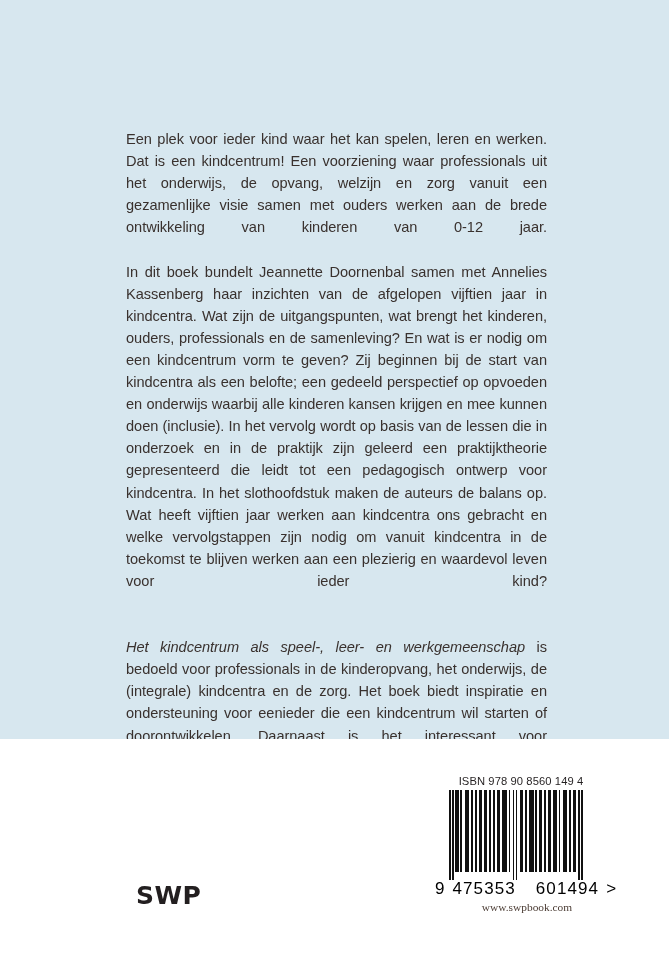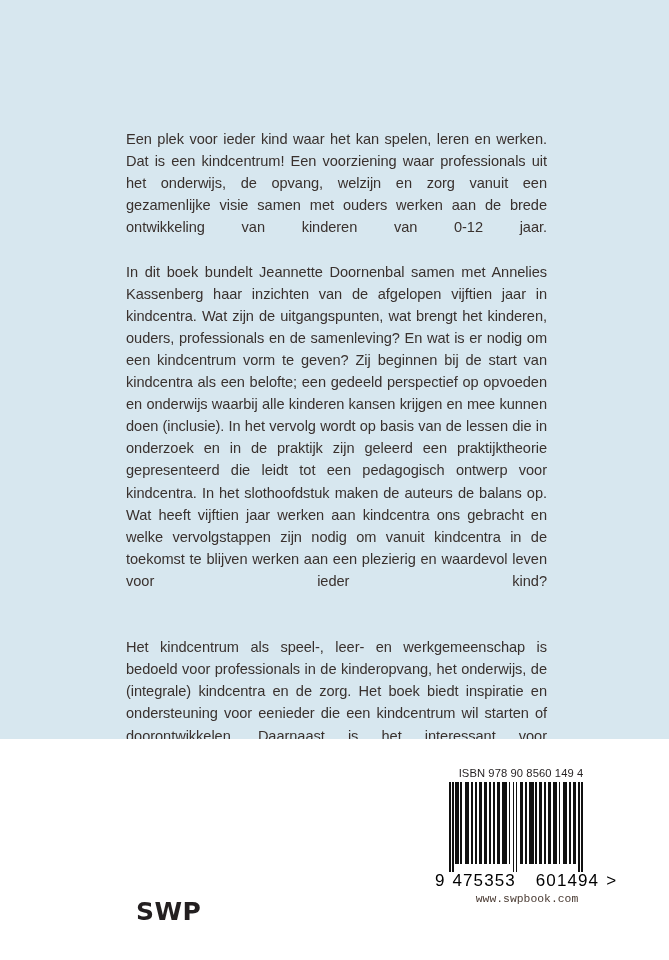--- a/index.html
+++ b/index.html
@@ -55,20 +55,21 @@
   }
 
   
   #blurb-text p::after {
     content: "";
     display: inline-block;
     width: 100%;
   }
 
   .book-title-italic {
+    font-style: italic;
   }
 
   
   #footer {
     position: absolute;
     left: 0;
     top: 739px;
     width: 669px;
     height: 221px;
     background: #ffffff;
@@ -76,27 +77,26 @@
 
   #publisher-logo {
     position: absolute;
     left: 136px;
     top: 142px;
     font-size: 25px;
     font-weight: bold;
     letter-spacing: 0.4px;
     color: #231f20;
     font-family: "DejaVu Sans", sans-serif;
-    margin-top: 16px;
   }
 
   #barcode-block {
     position: absolute;
     left: 437px;
-    top: 28px;
+    top: 36px;
     width: 165px;
   }
 
   #isbn-line {
     font-family: "Liberation Sans", sans-serif;
     font-size: 11.2px;
     color: #231f20;
     letter-spacing: 0.1px;
     text-align: center;
     width: 148px;
@@ -130,21 +130,21 @@
   }
   #barcode-digit-right {
     letter-spacing: 1.1px;
     margin-left: 20px;
   }
   #barcode-digit-trail {
     margin-left: 7px;
   }
 
   #barcode-url {
-    font-family: Liberation Mono, monospace;
+    font-family: Liberation Serif, serif;
     font-size: 11.4px;
     color: #4a3b33;
     text-align: center;
     width: 148px;
     margin-left: 16px;
     margin-top: 2px;
     white-space: nowrap;
   }
 </style>
 </head>

